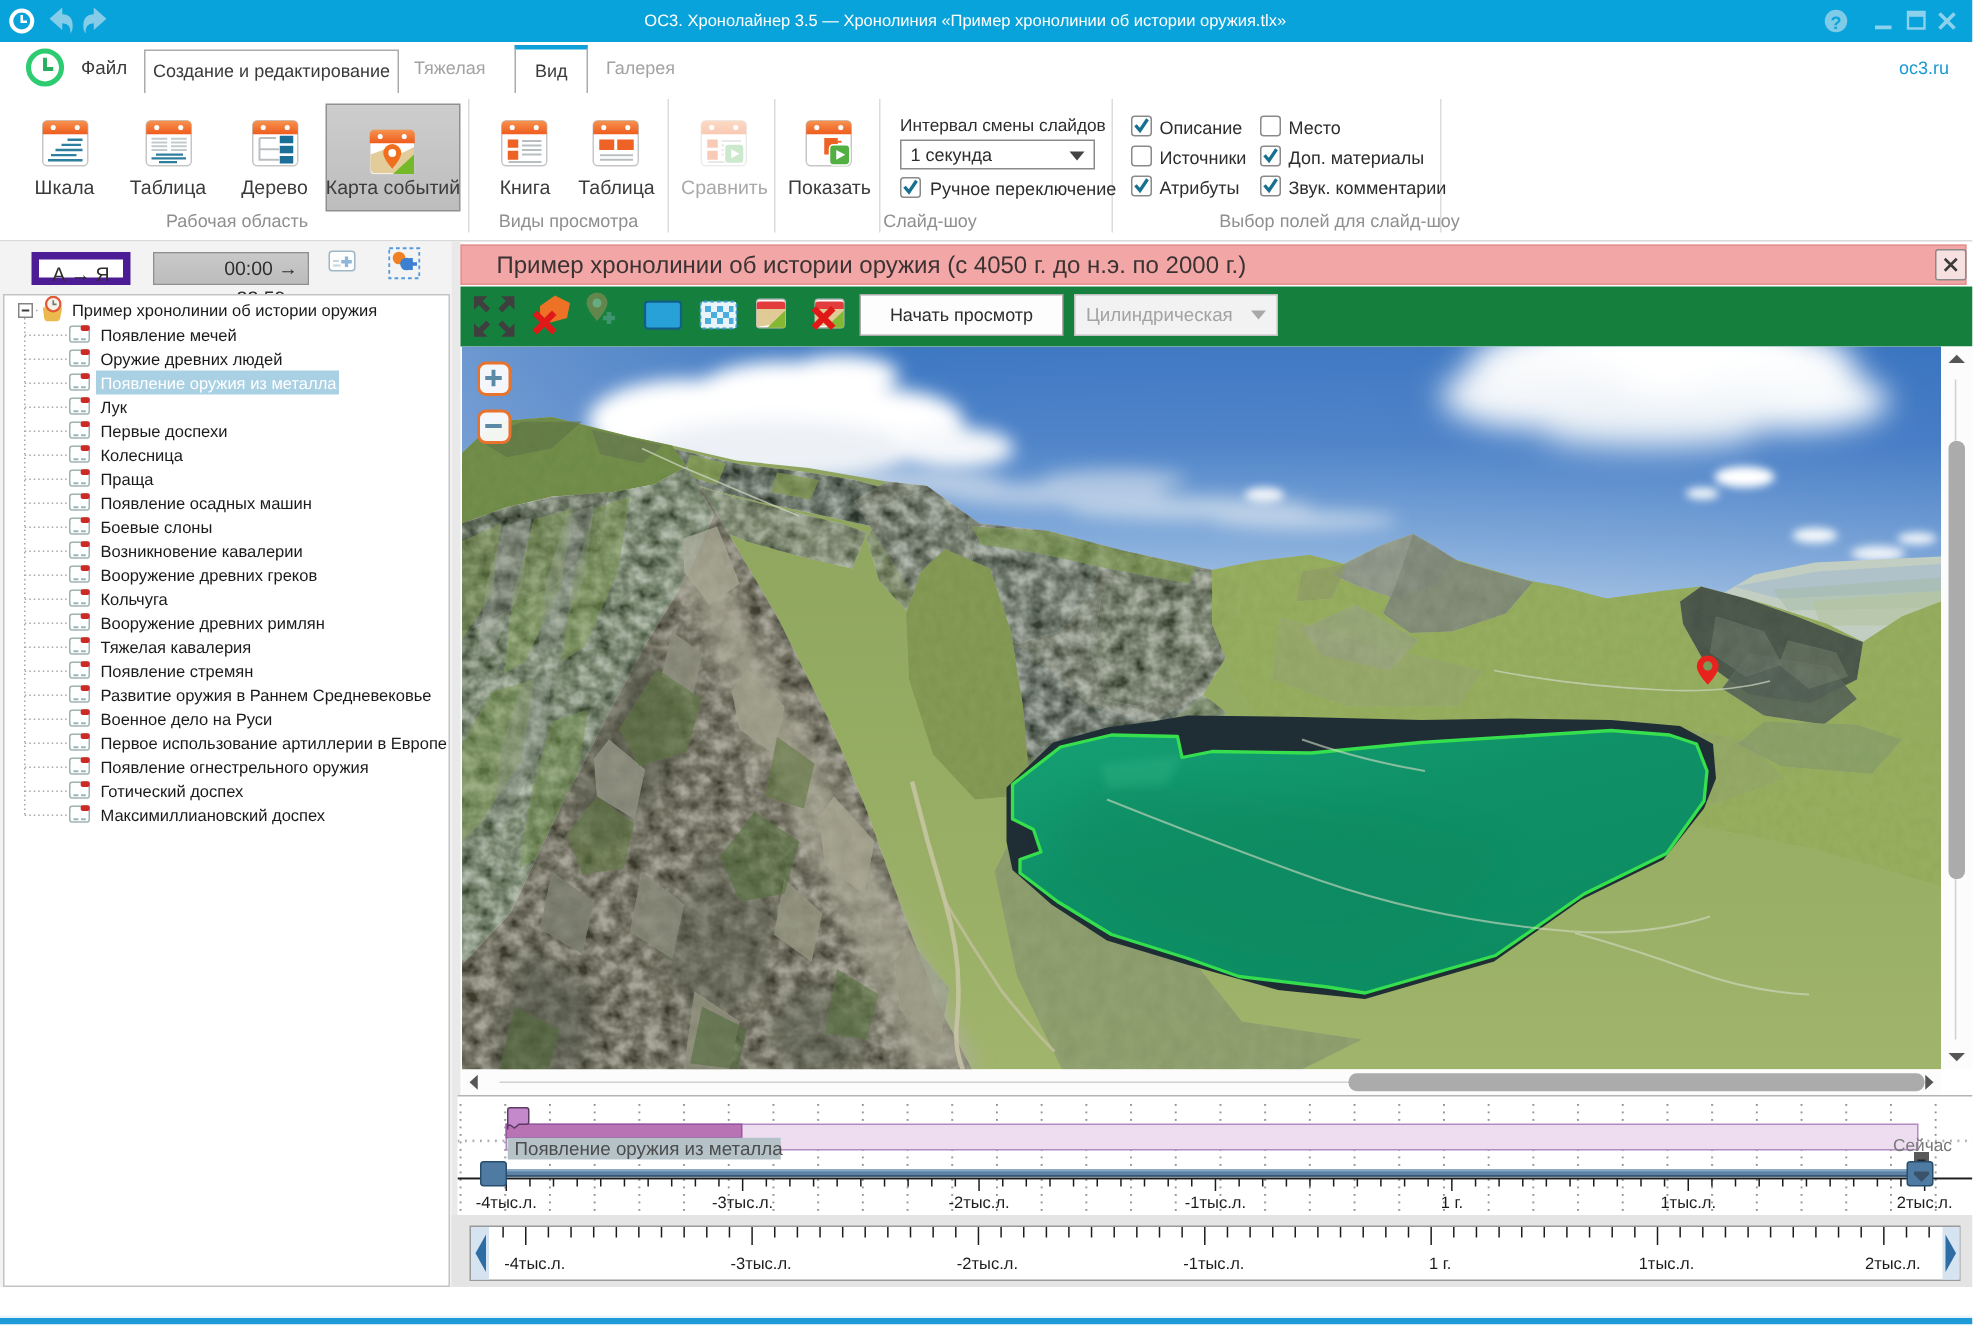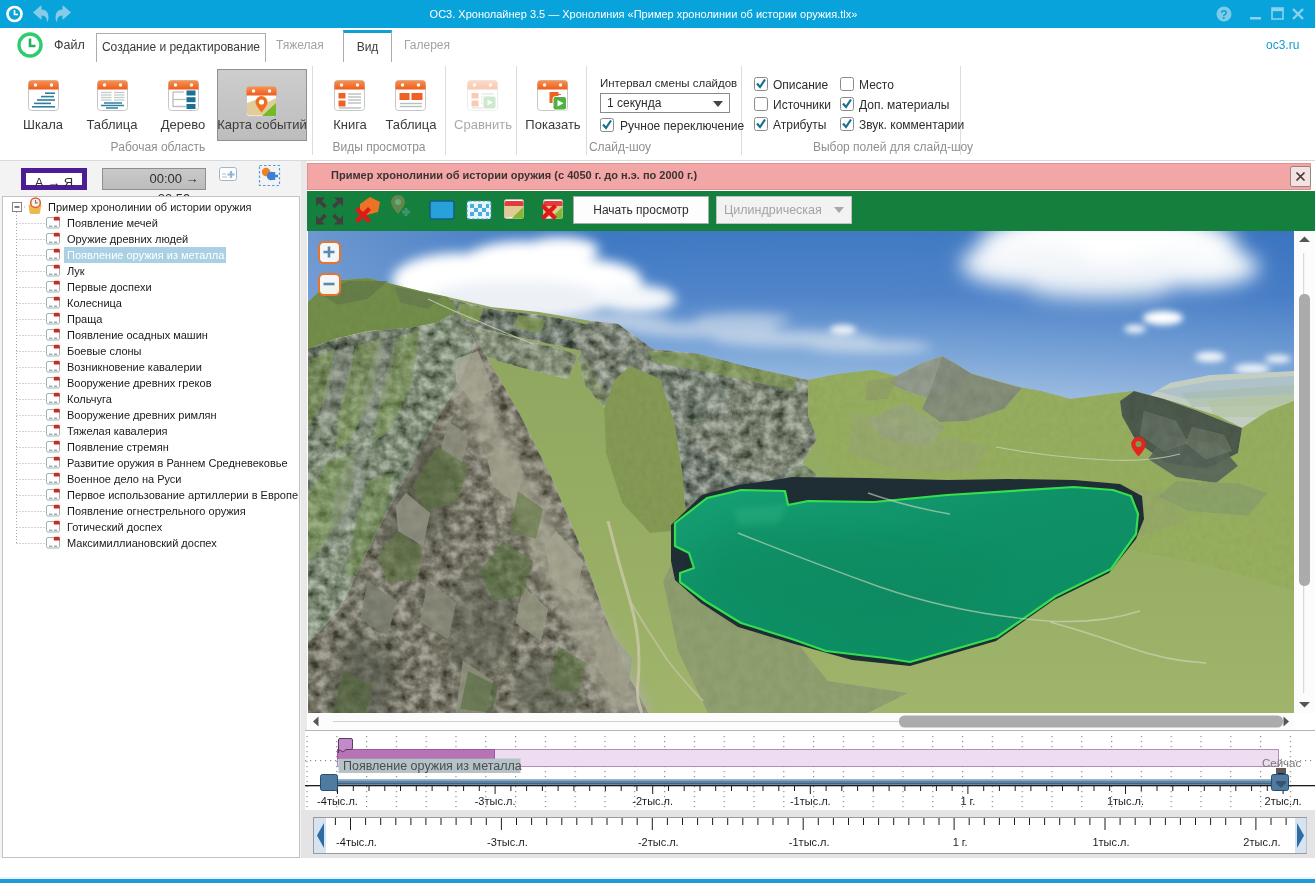--- a/index.html
+++ b/index.html
@@ -344,21 +344,21 @@
           <text x="64" y="302">Первое использование артиллерии в Европе</text>
           <text x="64" y="318">Появление огнестрельного оружия</text>
           <text x="64" y="334">Готический доспех</text>
           <text x="64" y="350">Максимиллиановский доспех</text>
         </g>
       </svg>
     </div>
   </div>
   <div class="abs" style="left:301px;top:161px;width:6px;height:697px;background:#e9e9e9;"></div>
   <div id="pinkhdr">
-    <div class="abs" style="left:23px;top:5px;font-size:11px;font-weight:bold;color:#3b3333;">Пример хронолинии об истории оружия (с 4050 г. до н.э. по 2000 г.)</div>
+    <div class="abs" style="left:23px;top:5px;font-size:16px;font-weight:normal;color:#3b3333;">Пример хронолинии об истории оружия (с 4050 г. до н.э. по 2000 г.)</div>
     <div class="abs" style="left:982px;top:2px;width:21px;height:21px;background:#f6e0e0;border:1px solid #8a8a8a;border-radius:2px;">
       <svg width="19" height="19">
           <path d="M5.5 5.5 L13.5 13.5 M13.5 5.5 L5.5 13.5" stroke="#3a3a3a" stroke-width="1.7"></path>
         </svg>
     </div>
   </div>
   <div id="maptb">
     <svg width="1008" height="40" font-family="Liberation Sans">
       <g fill="#3f3f3f">
         <path d="M9 6.5 l9 0 -3.2 3.2 5 5 -2.6 2.6 -5-5 -3.2 3.2 Z"></path>

